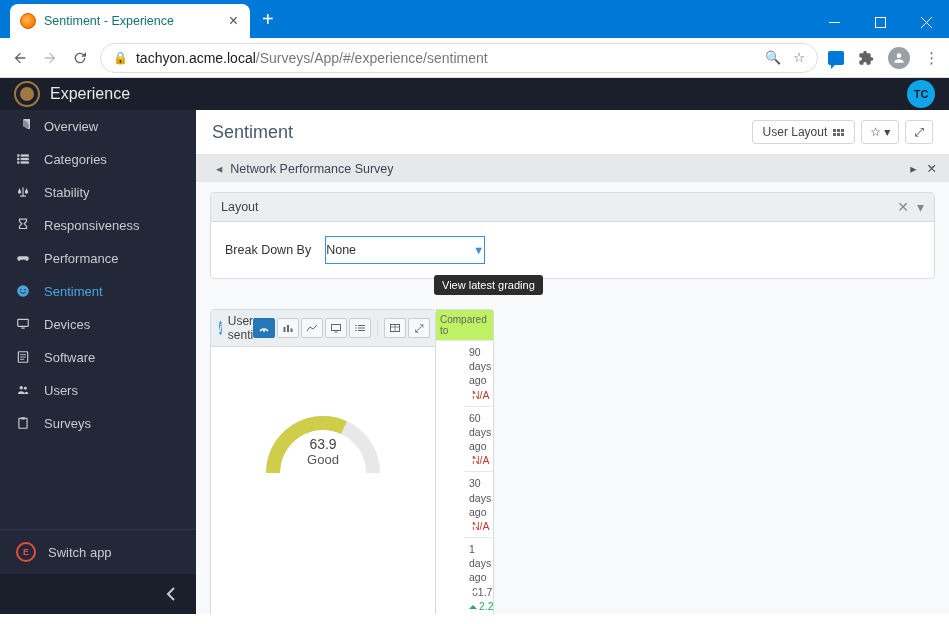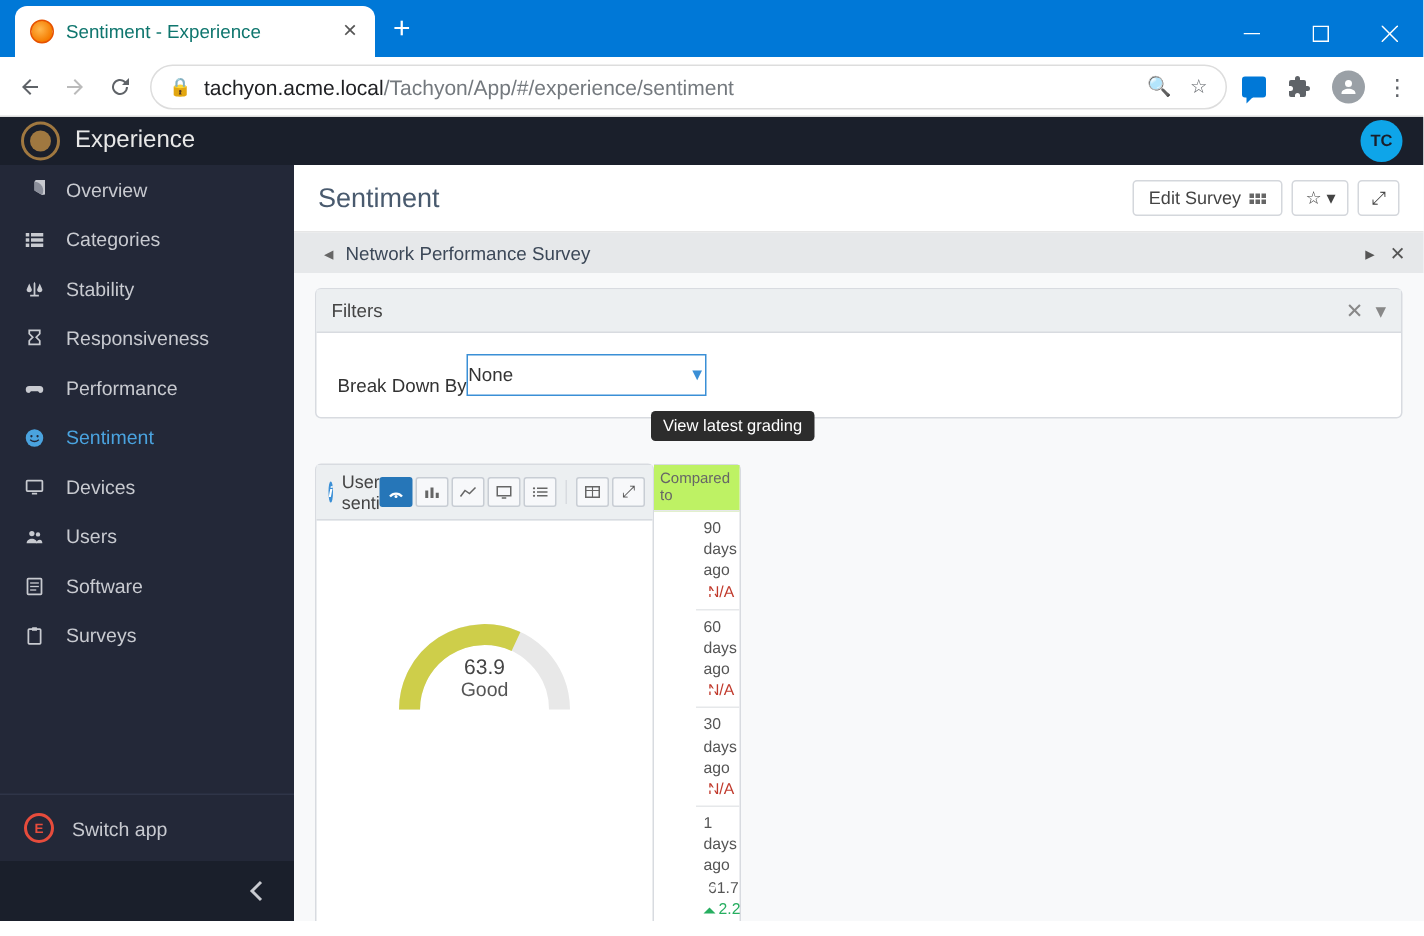--- a/index.html
+++ b/index.html
@@ -34,21 +34,21 @@
     .app-logo { width: 26px; height: 26px; border-radius: 50%; border: 2px solid #a07840; display:flex; align-items:center; justify-content:center; margin-right: 10px; }
     .app-logo-inner { width:14px; height:14px; border-radius:50%; background: #a07840; }
     .app-name { font-size: 16px; font-weight: 400; }
     .user-badge { margin-left: auto; width: 28px; height: 28px; border-radius: 50%; background: #0ea5e9; color: #1a1f2b; display:flex; align-items:center; justify-content:center; font-size: 11px; font-weight:600; }
 
     
     .app-body { display: flex; height: calc(624px - 38px - 40px - 42px); }
 
     
     .sidebar { width: 196px; background: #232838; color: #c8cad0; display: flex; flex-direction: column; font-size: 13px; }
-    .side-item { display: flex; align-items: center; gap: 12px; padding: 9px 16px; cursor:pointer; }
+    .side-item { display: flex; gap: 12px; padding: 9px 16px; cursor:pointer; }
     .side-item .ico { width: 16px; text-align: center; font-size: 13px; }
     .side-item.active { color: #4aa3df; }
     .side-bottom { margin-top: auto; }
     .side-switch { display:flex; align-items:center; gap:12px; padding:12px 16px; border-top: 1px solid #2f3548; }
     .switch-logo { width:20px; height:20px; border-radius:50%; border:2px solid #e74c3c; display:flex; align-items:center; justify-content:center; font-size:9px; font-weight:bold; color:#e74c3c; }
     .side-collapse { height: 40px; background: #1a1f2b; display:flex; align-items:center; justify-content:flex-end; padding-right:20px; color:#c8cad0; }
 
     
     .main { flex: 1; background: #f8f9fa; overflow: auto; }
     .page-hdr { background: #fff; display:flex; align-items:center; padding: 10px 16px; border-bottom: 1px solid #e6e6e6; }
@@ -63,21 +63,21 @@
     .survey-bar .nav-left { padding: 0 8px; color:#666; }
     .survey-bar .nav-right { margin-left:auto; display:flex; gap:10px; color:#555; }
 
     .content-pad { padding: 10px 14px; }
 
     .panel { border: 1px solid #d8dbe0; border-radius: 4px; background:#fff; margin-bottom: 12px; }
     .panel-hdr { background:#eceff1; padding: 6px 10px; font-size: 12.5px; color:#444; border-bottom:1px solid #d8dbe0; display:flex; align-items:center; }
     .panel-hdr .hdr-actions { margin-left:auto; display:flex; gap:8px; color:#888; font-size:14px; }
     .panel-body { padding: 14px; }
 
-    .breakdown-row { display:flex; align-items:flex-end; }
+    .breakdown-row { display:flex; align-items:center; gap: 14px; }
     .breakdown-label { font-size: 12.5px; color:#333; }
     .select { border: 1.5px solid #3a8fd6; height: 28px; width: 160px; display:flex; align-items:center; padding: 0 0; font-size: 12.5px; color:#333; justify-content:space-between; }
     .select .caret { color:#3a8fd6; font-size:11px; }
 
     
     .tooltip-wrap { position: relative; display:inline-block; margin-top: -6px; margin-left: 282px; }
     .tooltip { background:#2c2c2c; color:#fff; font-size:11px; padding:4px 8px; border-radius:3px; white-space:nowrap; position:absolute; top:-30px; left:-58px; }
     .tooltip:after { content:''; position:absolute; bottom:-5px; left:50%; margin-left:-5px; border:5px solid transparent; border-top-color:#2c2c2c; }
 
     
@@ -154,21 +154,21 @@
         <path d="M4 11h12.2l-5.6-5.6L12 4l8 8-8 8-1.4-1.4L16.2 13H4z" fill="#bbb"></path>
       </svg>
     </div>
   <div class="nav-icon">
       <svg width="16" height="16" viewBox="0 0 24 24">
         <path d="M17.65 6.35A8 8 0 1 0 20 12h-2a6 6 0 1 1-1.76-4.24L14 10h7V3l-3.35 3.35z" fill="#5f6368"></path>
       </svg>
     </div>
   <div class="url-bar">
     <span class="url-lock">🔒</span>
-    <span><span class="url-host">tachyon.acme.local</span><span class="url-path">/Tachyon/App/#/experience/sentiment</span></span>
+    <span><span class="url-host">tachyon.acme.local</span><span class="url-path">/Surveys/App/#/experience/sentiment</span></span>
     <span style="margin-left:auto; display:flex; gap:12px;">
       <span class="url-icon-right">🔍</span>
       <span class="url-icon-right">☆</span>
     </span>
   </div>
   <div class="toolbar-right">
     <div class="comment-ico"></div>
     <div class="puzzle-ico">
         <svg width="16" height="16" viewBox="0 0 24 24">
           <path d="M20.5 11H19V7a2 2 0 0 0-2-2h-4V3.5a2.5 2.5 0 0 0-5 0V5H4a2 2 0 0 0-2 2v4h1.5a2.5 2.5 0 0 1 0 5H2v4a2 2 0 0 0 2 2h4v-1.5a2.5 2.5 0 0 1 5 0V22h4a2 2 0 0 0 2-2v-4h1.5a2.5 2.5 0 0 0 0-5z" fill="#5f6368"></path>
@@ -256,38 +256,38 @@
           <svg width="14" height="14" viewBox="0 0 24 24">
             <rect x="3" y="4" width="18" height="12" rx="1" fill="none" stroke="#c8cad0" stroke-width="2"></rect>
             <rect x="9" y="18" width="6" height="2" fill="#c8cad0"></rect>
           </svg>
         </span>
         <span>Devices</span>
       </div>
     <div class="side-item">
         <span class="ico">
           <svg width="14" height="14" viewBox="0 0 24 24">
+            <rect x="4" y="3" width="16" height="18" rx="1" fill="none" stroke="#c8cad0" stroke-width="2"></rect>
+            <line x1="7" y1="8" x2="17" y2="8" stroke="#c8cad0" stroke-width="1.5"></line>
+            <line x1="7" y1="12" x2="17" y2="12" stroke="#c8cad0" stroke-width="1.5"></line>
+            <line x1="7" y1="16" x2="14" y2="16" stroke="#c8cad0" stroke-width="1.5"></line>
+          </svg>
+        </span>
+        <span>Software</span>
+      </div>
+    <div class="side-item">
+        <span class="ico">
+          <svg width="14" height="14" viewBox="0 0 24 24">
             <circle cx="9" cy="8" r="3" fill="#c8cad0"></circle>
             <circle cx="16" cy="9" r="2.5" fill="#c8cad0"></circle>
             <path d="M3 19c0-3 3-5 6-5s6 2 6 5" fill="#c8cad0"></path>
             <path d="M14 19c0-2 2-4 4-4s3 2 3 4" fill="#c8cad0"></path>
           </svg>
         </span>
         <span>Users</span>
-      </div>
-    <div class="side-item">
-        <span class="ico">
-          <svg width="14" height="14" viewBox="0 0 24 24">
-            <rect x="4" y="3" width="16" height="18" rx="1" fill="none" stroke="#c8cad0" stroke-width="2"></rect>
-            <line x1="7" y1="8" x2="17" y2="8" stroke="#c8cad0" stroke-width="1.5"></line>
-            <line x1="7" y1="12" x2="17" y2="12" stroke="#c8cad0" stroke-width="1.5"></line>
-            <line x1="7" y1="16" x2="14" y2="16" stroke="#c8cad0" stroke-width="1.5"></line>
-          </svg>
-        </span>
-        <span>Software</span>
       </div>
     <div class="side-item">
         <span class="ico">
           <svg width="14" height="14" viewBox="0 0 24 24">
             <rect x="5" y="4" width="14" height="17" rx="1" fill="none" stroke="#c8cad0" stroke-width="2"></rect>
             <rect x="9" y="2" width="6" height="4" rx="1" fill="#c8cad0"></rect>
           </svg>
         </span>
         <span>Surveys</span>
       </div>
@@ -303,21 +303,21 @@
           </svg>
       </div>
     </div>
   </div>
 
   <div class="main">
     <div class="page-hdr">
       <div class="page-title">Sentiment</div>
       <div class="page-actions">
         <div class="btn">
-          <span>Edit Survey</span>
+          <span>User Layout</span>
           <span class="grid-ico">
               <span></span>
               <span></span>
               <span></span>
               <span></span>
               <span></span>
               <span></span>
             </span>
         </div>
         <div class="btn btn-icon-only">☆&nbsp;▾</div>
@@ -331,21 +331,21 @@
       <span class="nav-right">
         <span>▸</span>
         <span>✕</span>
       </span>
     </div>
 
     <div class="content-pad">
       
       <div class="panel">
         <div class="panel-hdr">
-          <span>Filters</span>
+          <span>Layout</span>
           <span class="hdr-actions">
             <span>✕</span>
             <span>▾</span>
           </span>
         </div>
         <div class="panel-body">
           <div class="breakdown-row">
             <span class="breakdown-label">Break Down By</span>
             <div class="select">
               <span>None</span>

